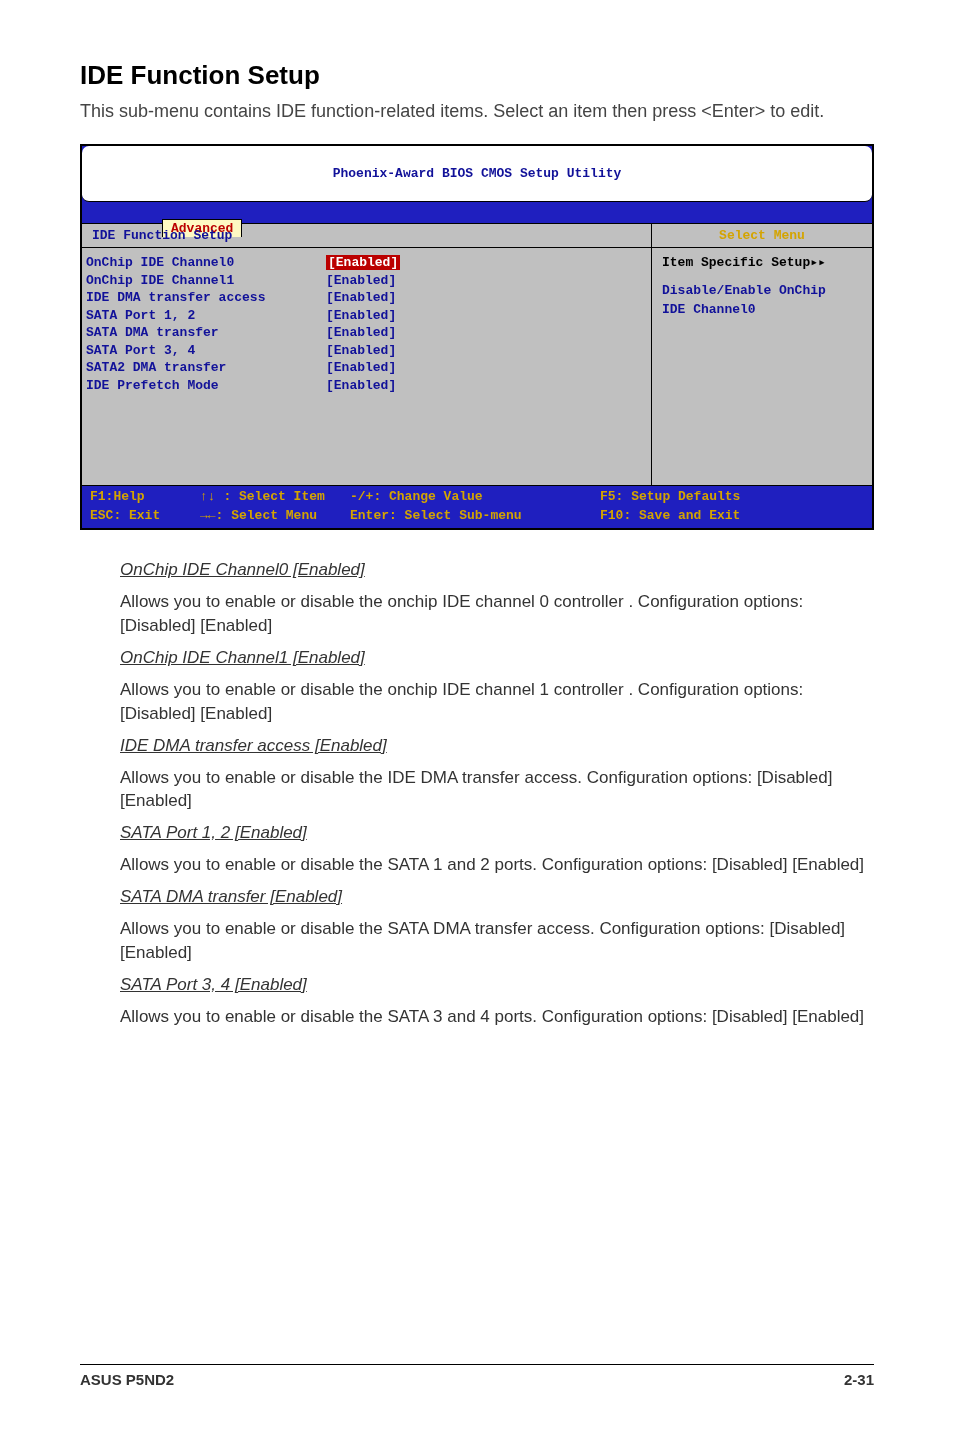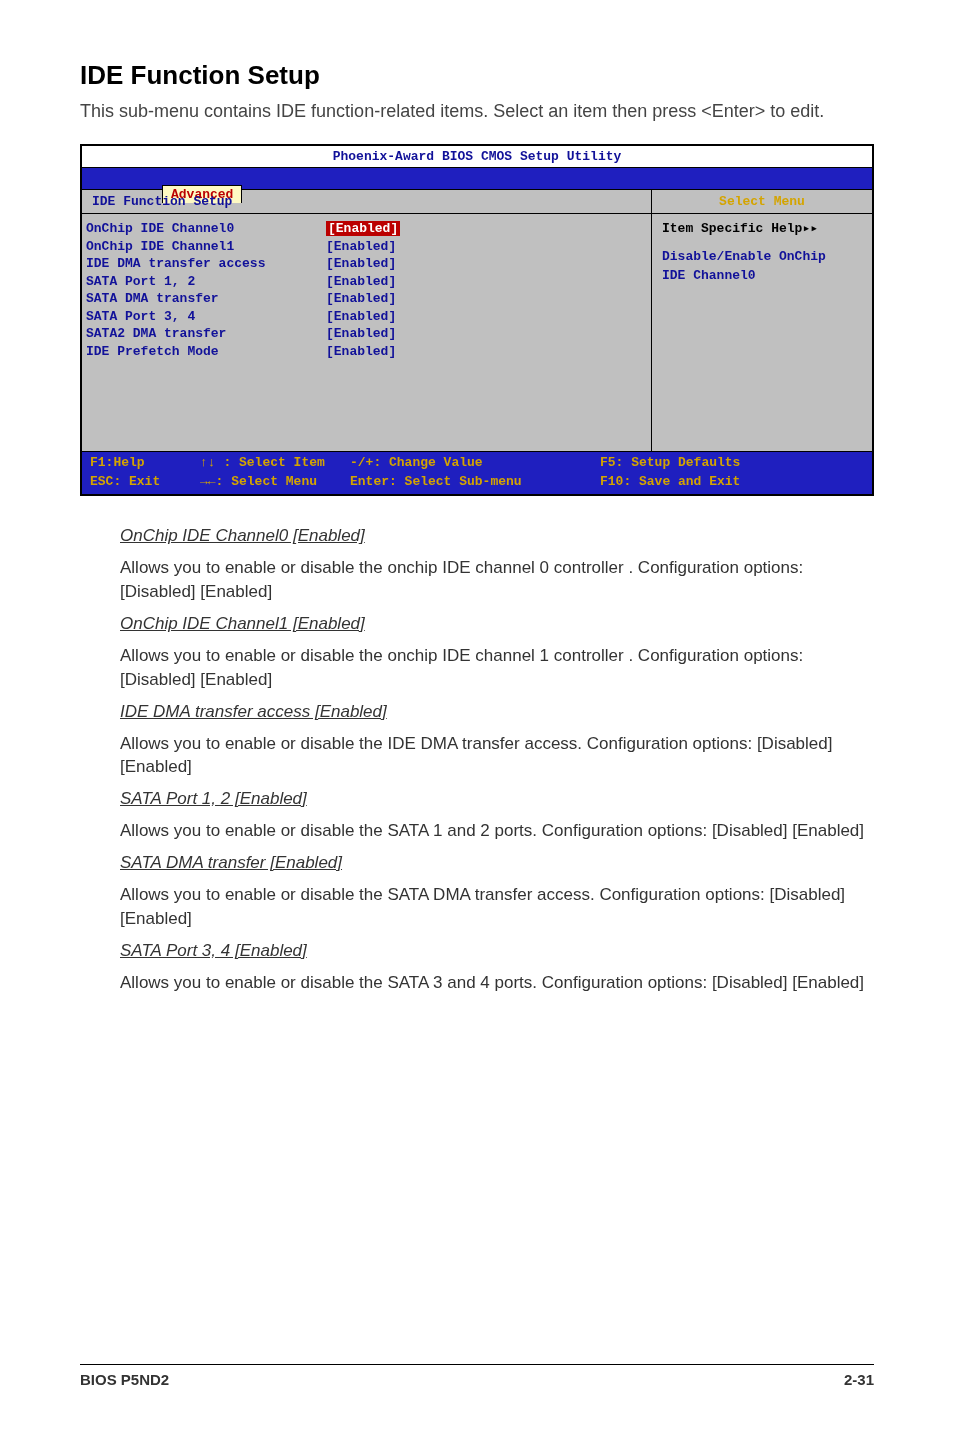--- a/index.html
+++ b/index.html
@@ -36,22 +36,23 @@
     font-size: 13px;
     margin-bottom: 30px;
     background: #1f1fbf;
     color: #fff;
   }
   .bios-title {
     background: #fff;
     color: #111199;
     font-weight: bold;
     text-align: center;
-    padding: 3px 0;
-    border-bottom: 1px solid #000;
+    padding: 20px 0;
+    border-bottom: 1px solid #000;
+    border-radius: 7px;
   }
   .bios-tabrow {
     background: #1f1fbf;
     padding: 2px 0 2px 80px;
     border-bottom: 1px solid #000;
     height: 22px;
   }
   .bios-tab {
     display: inline-block;
     background: #fef9c3;
@@ -202,21 +203,21 @@
         <div class="bios-row">
           <span class="bios-label">IDE Prefetch Mode</span>
           <span class="bios-value">[Enabled]</span>
         </div>
       </div>
     </div>
     <div class="bios-right">
       <div class="bios-right-header">Select Menu</div>
       <div class="bios-help">
         <div class="bios-help-title">
-          <span>Item Specific Help▸▸</span>
+          <span>Item Specific Setup▸▸</span>
         </div>
         <div>Disable/Enable OnChip</div>
         <div>IDE Channel0</div>
       </div>
     </div>
   </div>
   <div class="bios-footer">
     <span>F1:Help</span>
     <span>↑↓ : Select Item</span>
     <span>-/+: Change Value</span>
@@ -242,15 +243,15 @@
   <p class="section-body">Allows you to enable or disable the SATA 1 and 2 ports. Configuration options: [Disabled] [Enabled]</p>
 
   <div class="section-head">SATA DMA transfer [Enabled]</div>
   <p class="section-body">Allows you to enable or disable the SATA DMA transfer access. Configuration options: [Disabled] [Enabled]</p>
 
   <div class="section-head">SATA Port 3, 4 [Enabled]</div>
   <p class="section-body">Allows you to enable or disable the SATA 3 and 4 ports. Configuration options: [Disabled] [Enabled]</p>
 </div>
 
 <div class="footer-line">
-  <span>BIOS P5ND2</span>
+  <span>ASUS P5ND2</span>
   <span>2-31</span>
 </div>
 
 </body></html>

